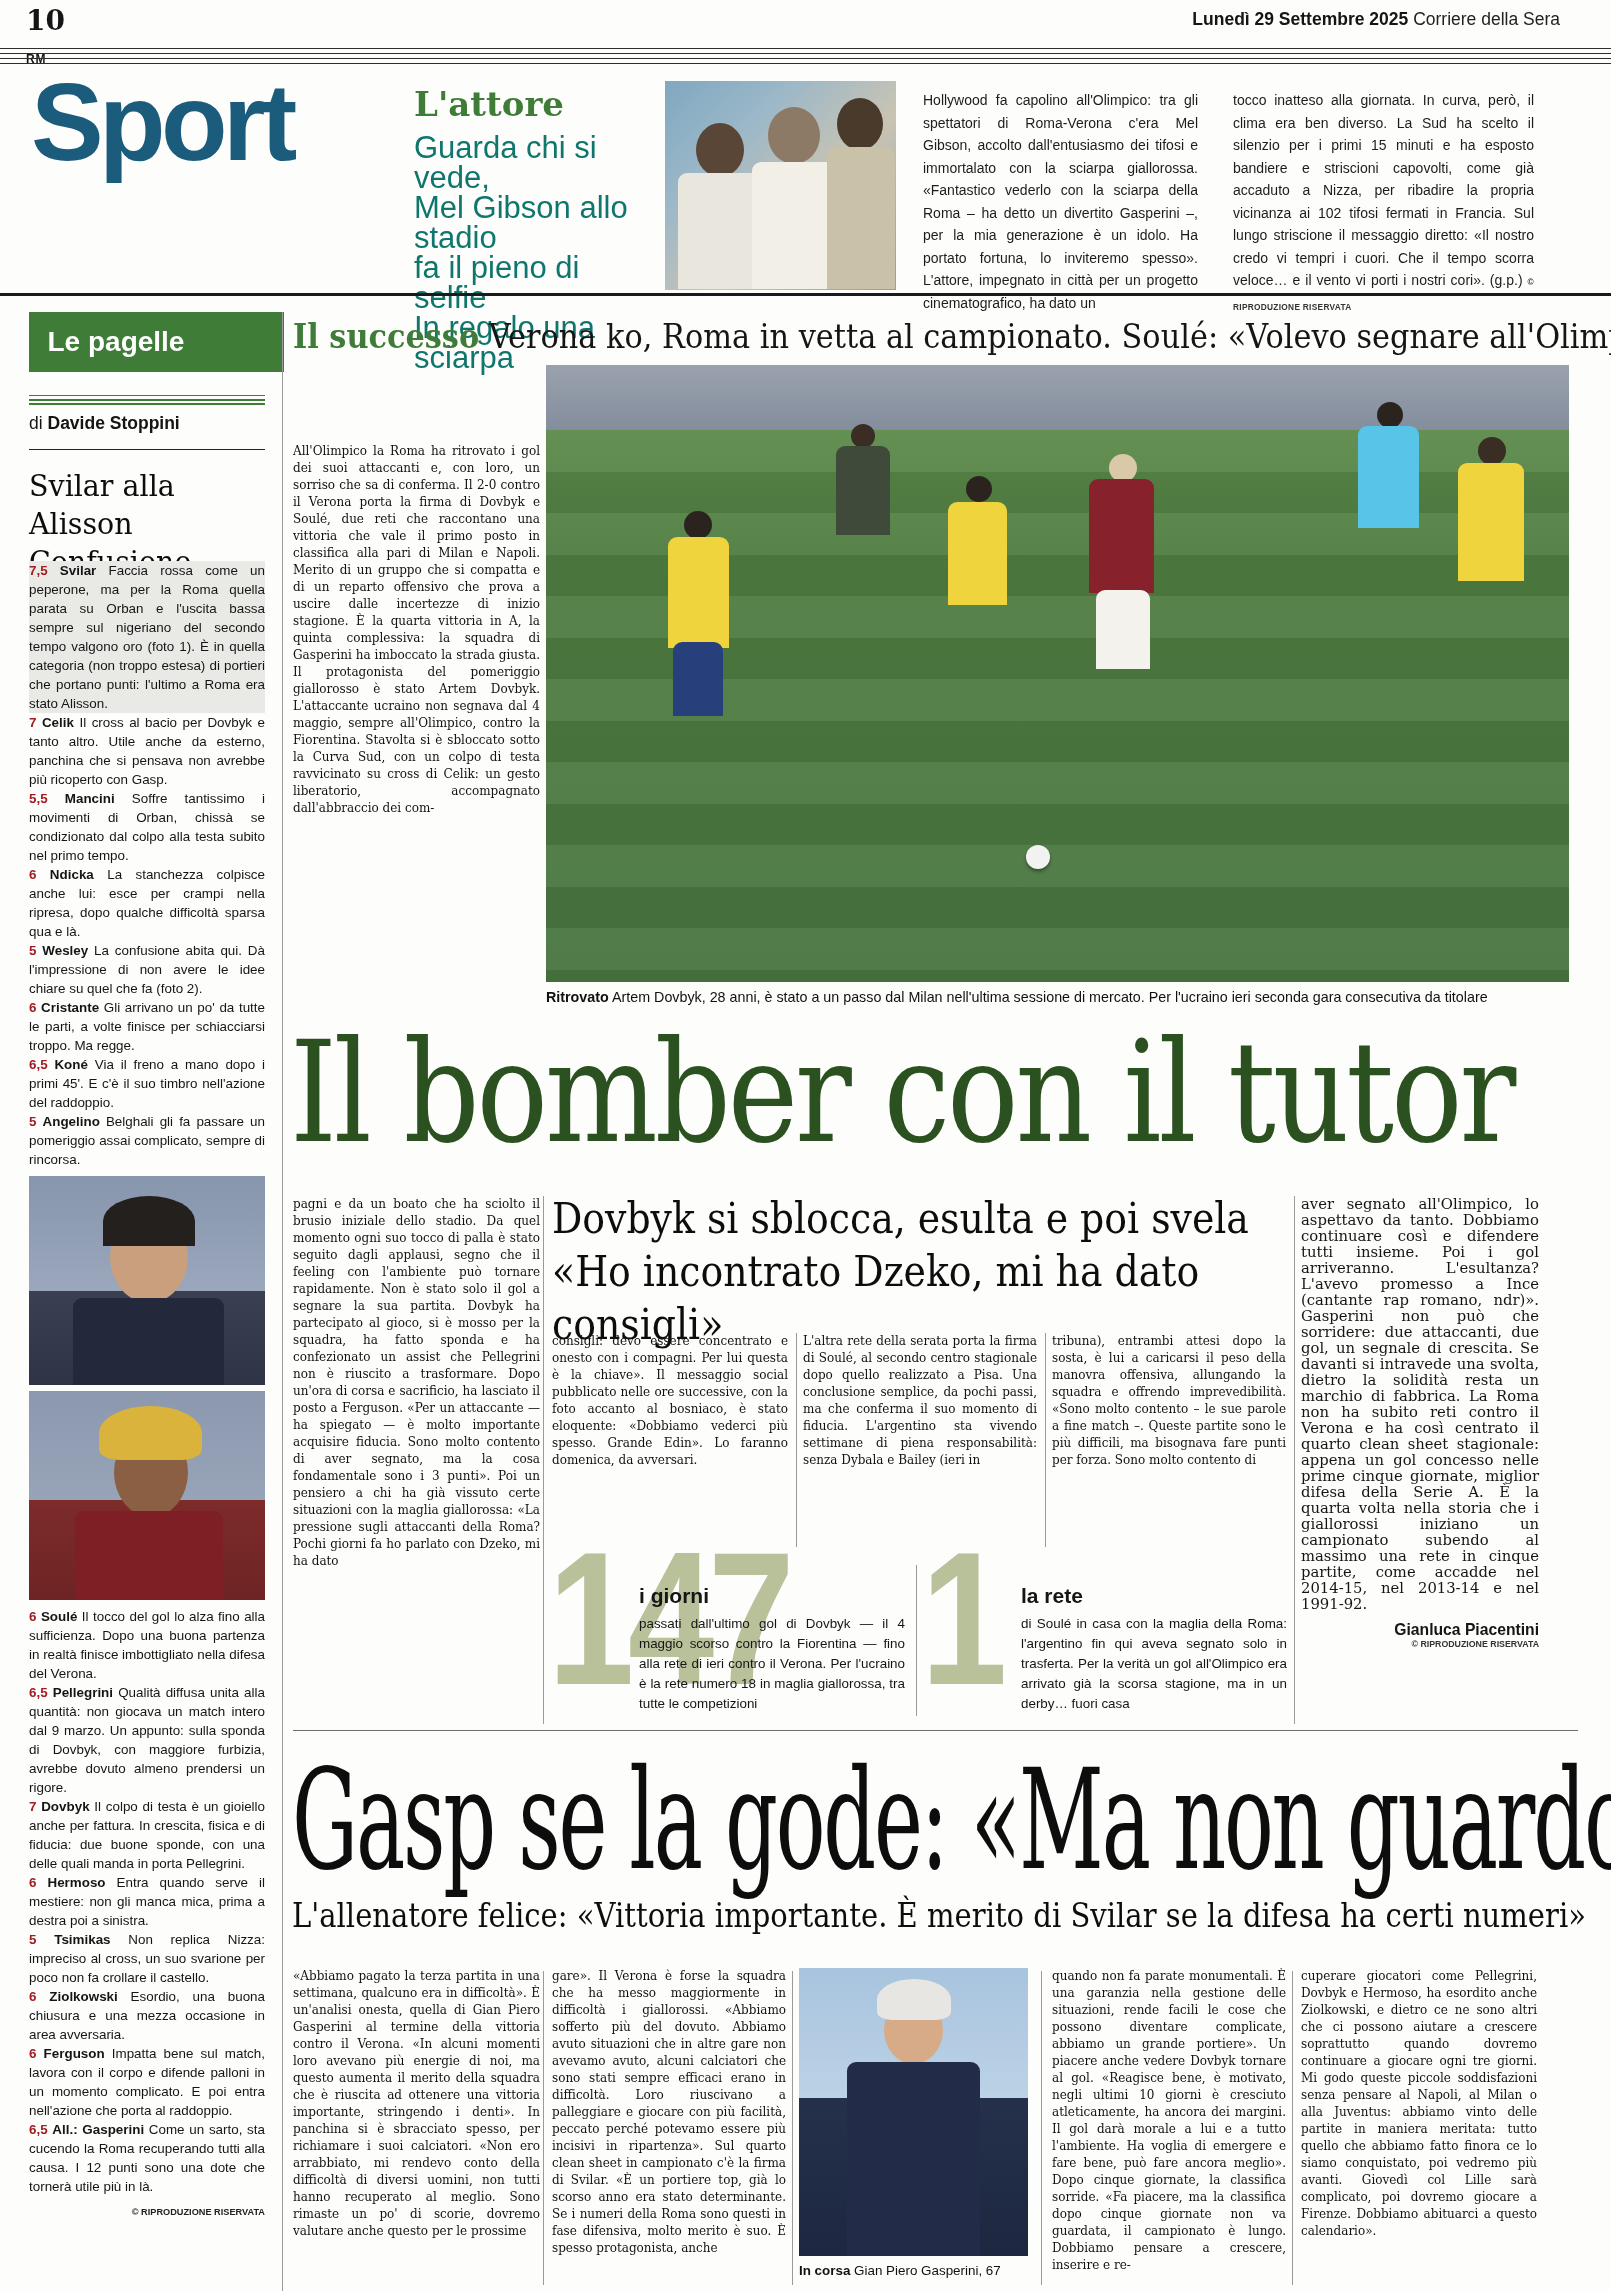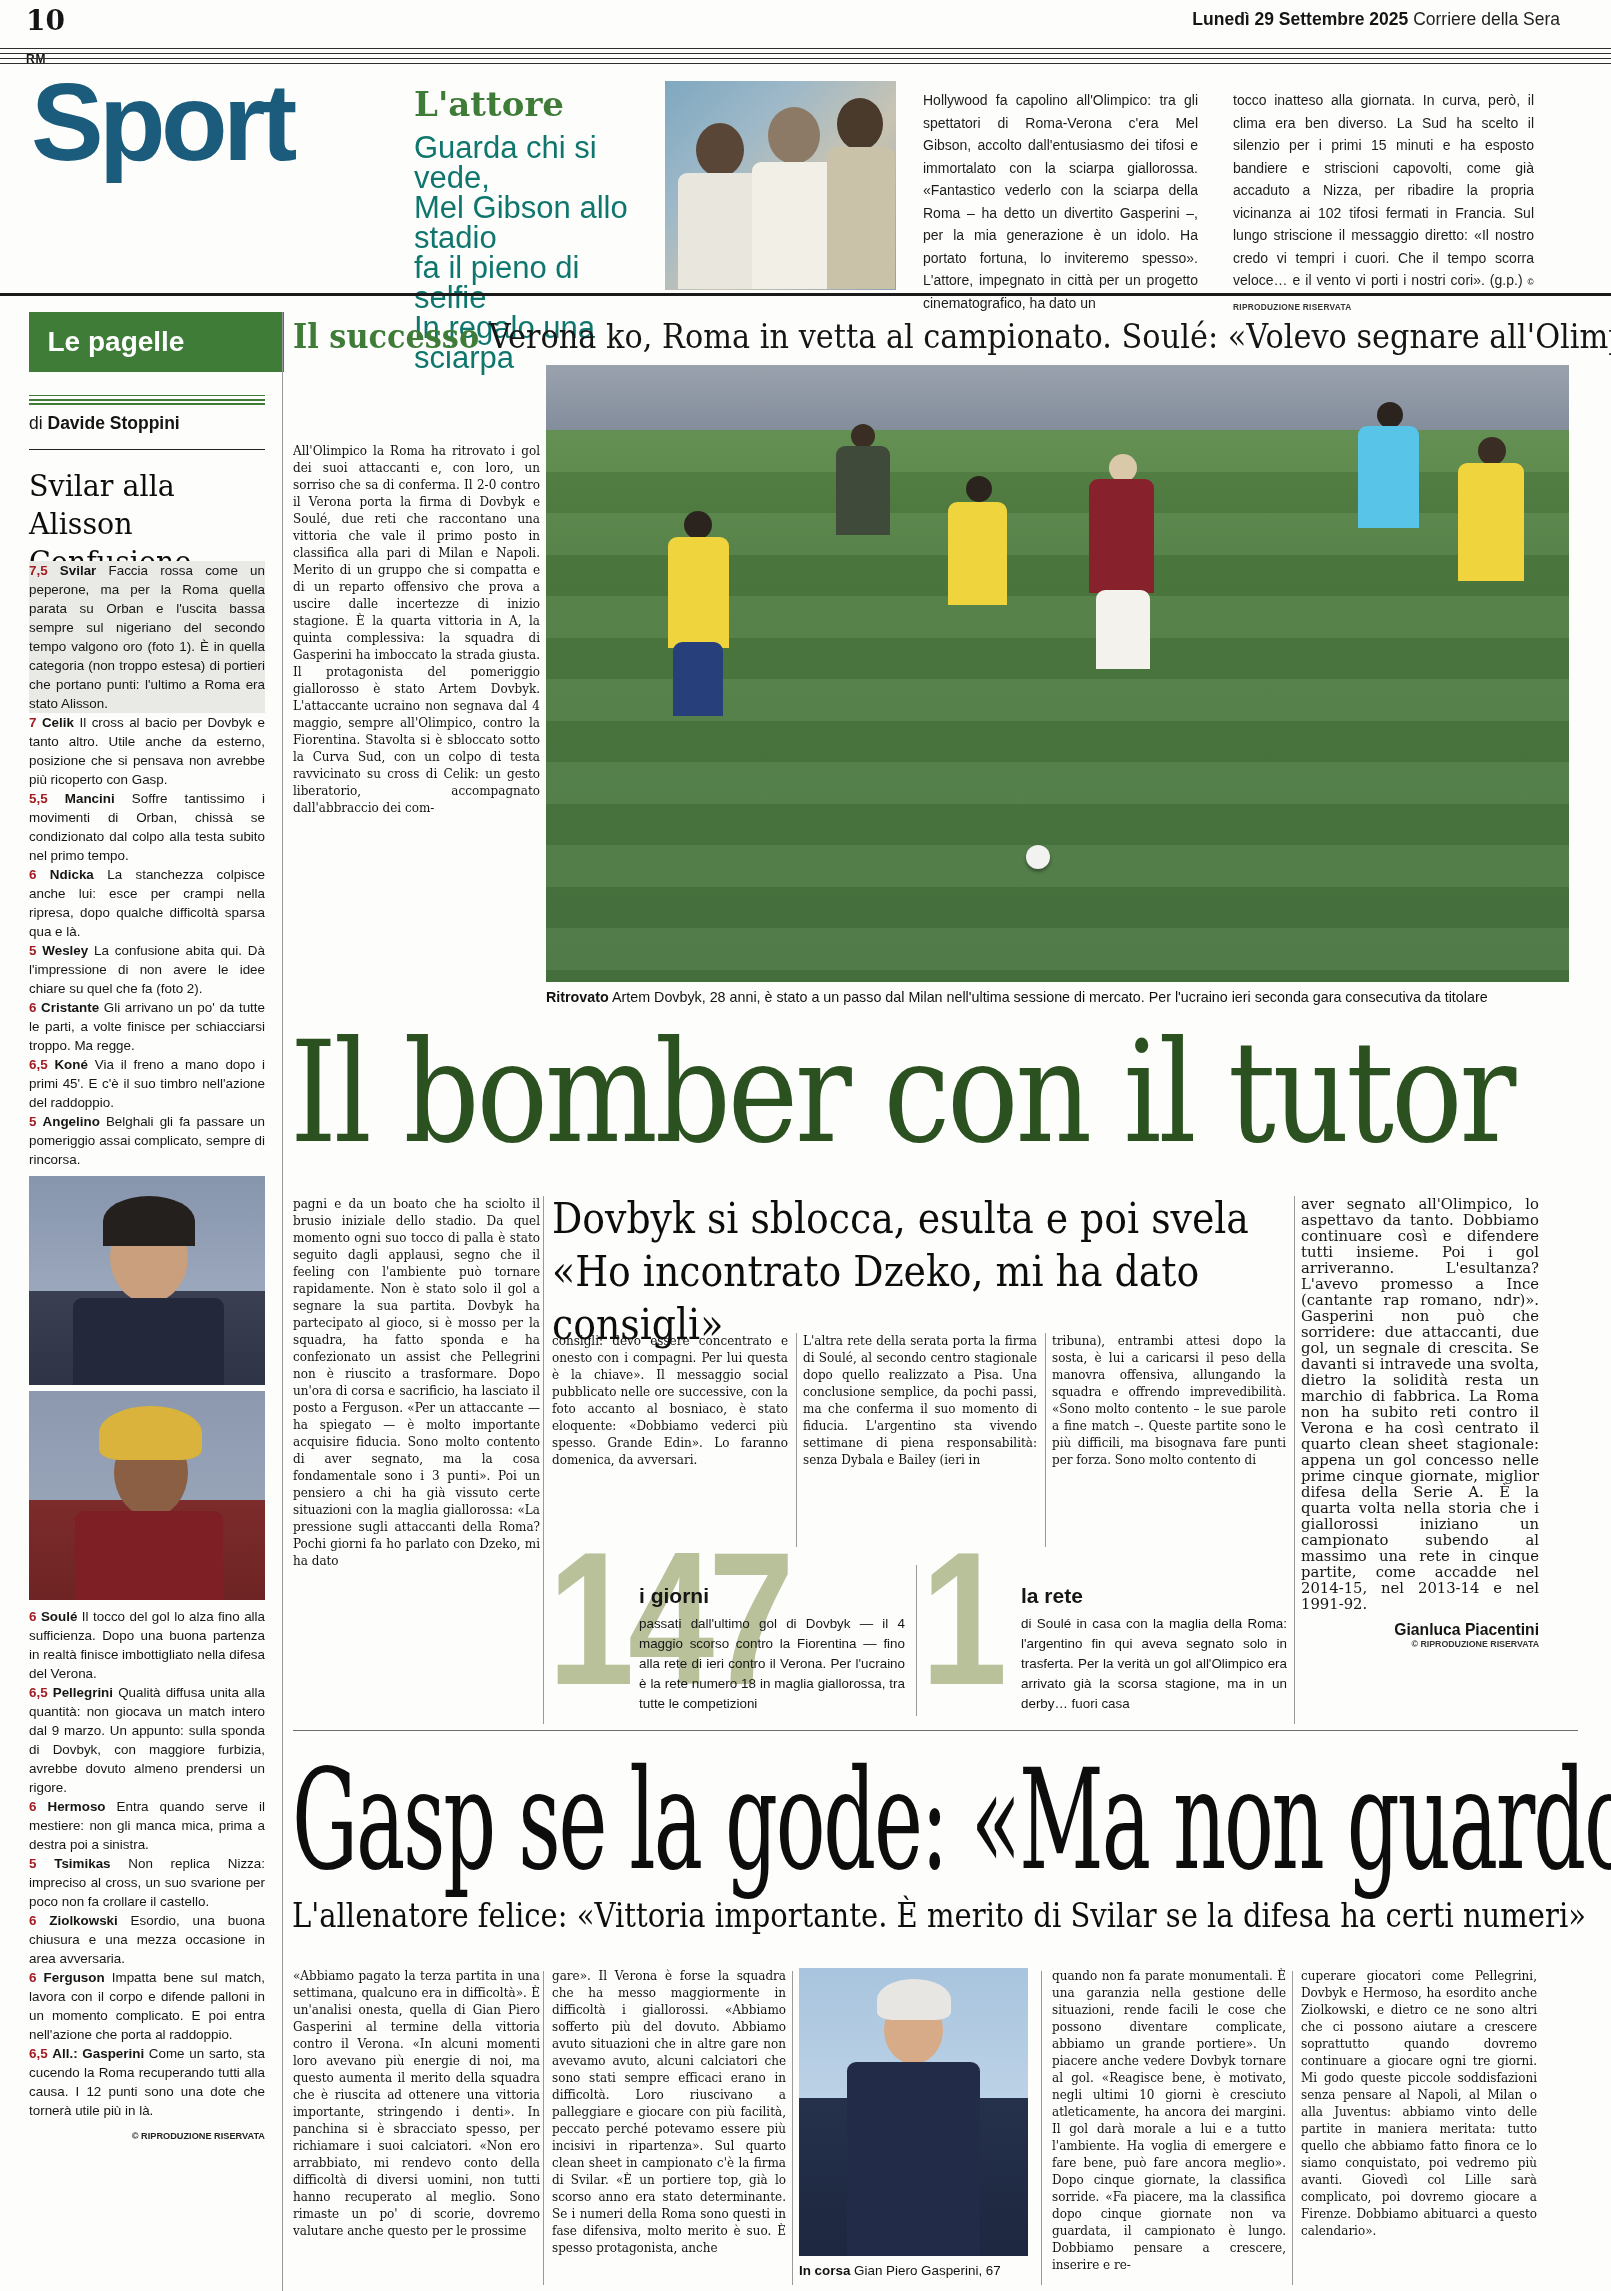--- a/index.html
+++ b/index.html
@@ -121,41 +121,42 @@
   <div class="abs pby" style="left:29px;top:413px;">
     <span>di</span>
     <b>Davide Stoppini</b>
   </div>
   <div class="abs" style="left:29px;top:449px;width:236px;height:0.9px;background:#222;"></div>
   <div class="abs ptitle serif pre" style="left:29px;top:467px;width:258px;">Svilar alla Alisson
 Confusione Wesley</div>
 
   <div class="abs ratings just" style="left:29px;top:561px;width:236px;">
     <div class="rating hl"><span class="score">7,5</span> <span class="rname">Svilar</span> <span>Faccia rossa come un peperone, ma per la Roma quella parata su Orban e l'uscita bassa sempre sul nigeriano del secondo tempo valgono oro (foto 1). È in quella categoria (non troppo estesa) di portieri che portano punti: l'ultimo a Roma era stato Alisson.</span></div>
-    <div class="rating"><span class="score">7</span> <span class="rname">Celik</span> <span>Il cross al bacio per Dovbyk e tanto altro. Utile anche da esterno, posizione che si pensava non avrebbe più ricoperto con Gasp.</span></div>
+    <div class="rating"><span class="score">7</span> <span class="rname">Celik</span> <span>Il cross al bacio per Dovbyk e tanto altro. Utile anche da esterno, panchina che si pensava non avrebbe più ricoperto con Gasp.</span></div>
     <div class="rating"><span class="score">5,5</span> <span class="rname">Mancini</span> <span>Soffre tantissimo i movimenti di Orban, chissà se condizionato dal colpo alla testa subito nel primo tempo.</span></div>
     <div class="rating"><span class="score">6</span> <span class="rname">Ndicka</span> <span>La stanchezza colpisce anche lui: esce per crampi nella ripresa, dopo qualche difficoltà sparsa qua e là.</span></div>
     <div class="rating"><span class="score">5</span> <span class="rname">Wesley</span> <span>La confusione abita qui. Dà l'impressione di non avere le idee chiare su quel che fa (foto 2).</span></div>
     <div class="rating"><span class="score">6</span> <span class="rname">Cristante</span> <span>Gli arrivano un po' da tutte le parti, a volte finisce per schiacciarsi troppo. Ma regge.</span></div>
     <div class="rating"><span class="score">6,5</span> <span class="rname">Koné</span> <span>Via il freno a mano dopo i primi 45'. E c'è il suo timbro nell'azione del raddoppio.</span></div>
     <div class="rating"><span class="score">5</span> <span class="rname">Angelino</span> <span>Belghali gli fa passare un pomeriggio assai complicato, sempre di rincorsa.</span></div>
 
     <div class="photo sphoto port1" style="position:relative;height:209px;margin:6.5px 0;">
       <div class="head" style="left:81px;top:35px;width:78px;height:92px;background:#c99f7d;"></div>
       <div class="head" style="left:74px;top:20px;width:92px;height:50px;background:#23201e;border-radius:50% 50% 0 0;"></div>
       <div class="torso" style="left:44px;top:122px;width:151px;height:87px;background:#23283a;"></div>
     </div>
     <div class="photo sphoto port2" style="position:relative;height:209px;margin:0 0 6.5px 0;">
       <div class="head" style="left:85px;top:37px;width:74px;height:89px;background:#8a5f43;"></div>
       <div class="head" style="left:70px;top:14.8px;width:103px;height:54px;background:#d9b33c;border-radius:50% 50% 20% 20%;"></div>
       <div class="torso" style="left:46px;top:120px;width:148px;height:89px;background:#7d1f24;"></div>
     </div>
 
     <div class="rating"><span class="score">6</span> <span class="rname">Soulé</span> <span>Il tocco del gol lo alza fino alla sufficienza. Dopo una buona partenza in realtà finisce imbottigliato nella difesa del Verona.</span></div>
     <div class="rating"><span class="score">6,5</span> <span class="rname">Pellegrini</span> <span>Qualità diffusa unita alla quantità: non giocava un match intero dal 9 marzo. Un appunto: sulla sponda di Dovbyk, con maggiore furbizia, avrebbe dovuto almeno prendersi un rigore.</span></div>
+    <div class="rating"><span class="score">7</span> <span class="rname">Dovbyk</span> <span>Il colpo di testa è un gioiello anche per fattura. In crescita, fisica e di fiducia: due buone sponde, con una delle quali manda in porta Pellegrini.</span></div>
     <div class="rating"><span class="score">6</span> <span class="rname">Hermoso</span> <span>Entra quando serve il mestiere: non gli manca mica, prima a destra poi a sinistra.</span></div>
     <div class="rating"><span class="score">5</span> <span class="rname">Tsimikas</span> <span>Non replica Nizza: impreciso al cross, un suo svarione per poco non fa crollare il castello.</span></div>
     <div class="rating"><span class="score">6</span> <span class="rname">Ziolkowski</span> <span>Esordio, una buona chiusura e una mezza occasione in area avversaria.</span></div>
     <div class="rating"><span class="score">6</span> <span class="rname">Ferguson</span> <span>Impatta bene sul match, lavora con il corpo e difende palloni in un momento complicato. E poi entra nell'azione che porta al raddoppio.</span></div>
     <div class="rating"><span class="score">6,5</span> <span class="rname">All.: Gasperini</span> <span>Come un sarto, sta cucendo la Roma recuperando tutti alla causa. I 12 punti sono una dote che tornerà utile più in là.</span></div>
     <div class="preserved">© RIPRODUZIONE RISERVATA</div>
   </div>
 
   <div class="photo matchphoto" style="left:546px;top:365px;width:1023px;height:617px;">
     <div class="mow"></div>

